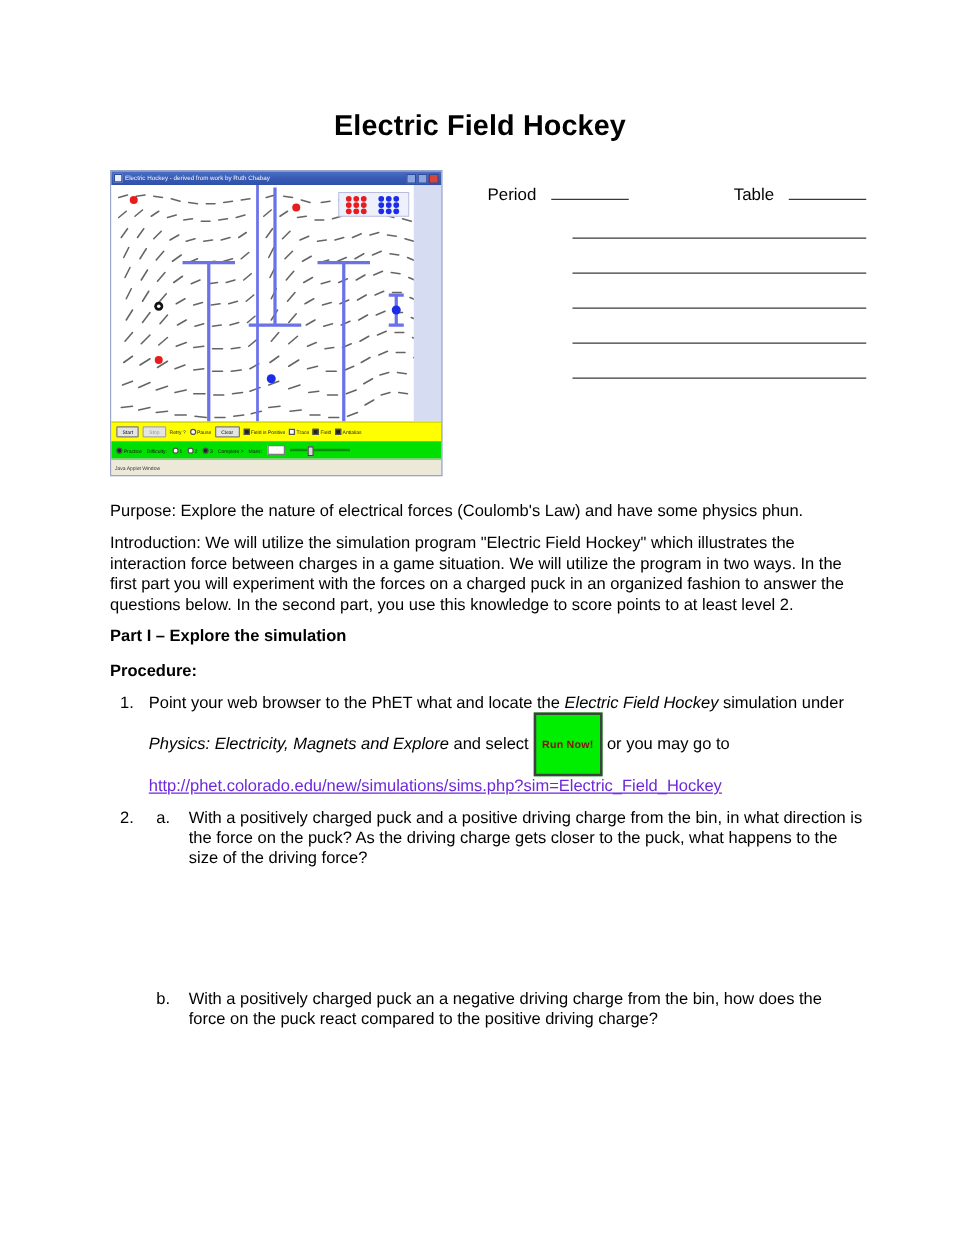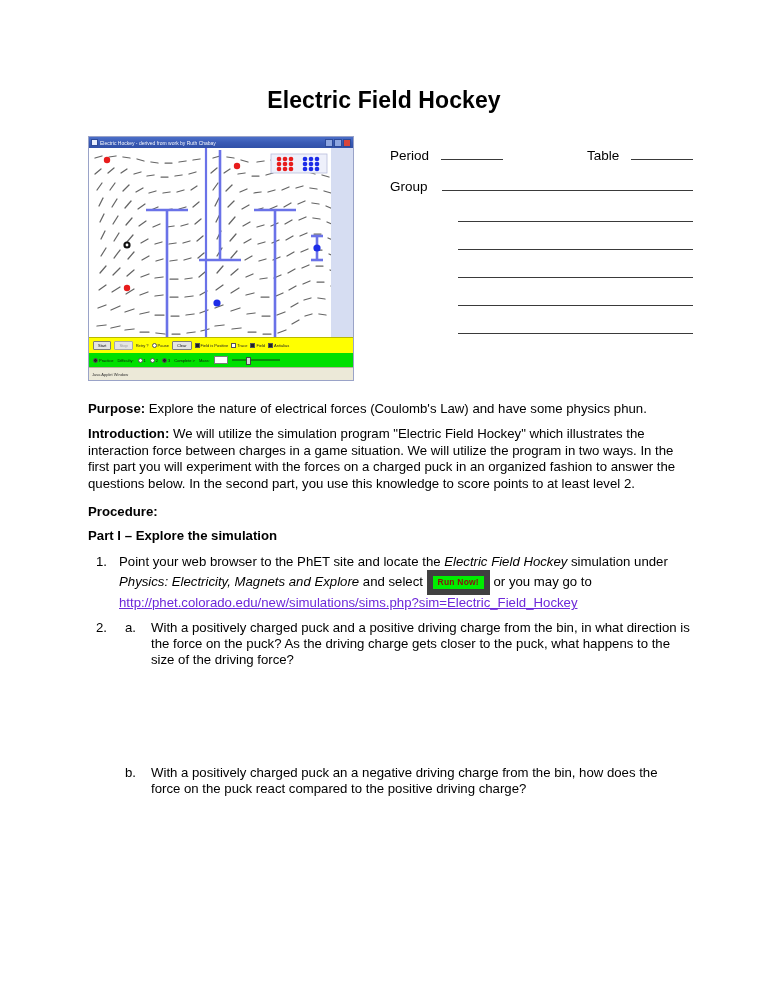--- a/index.html
+++ b/index.html
@@ -242,21 +242,21 @@
   .body-copy {
     padding: 0 78px 0 88px;
     font-size: 13.2px;
     line-height: 16.4px;
   }
   .para {
     margin: 0 0 9px 0;
     text-align: left;
   }
   .para.purpose { margin-top: 20px; }
-  .lbl-bold { font-weight: bold; }
+  .lbl-bold { font-weight: normal; }
   .sec-head {
     font-weight: bold;
     margin: 12px 0 8px 0;
   }
   .sec-head.part { margin-top: 4px; margin-bottom: 9px; }
 
   ol.num-list {
     list-style: none;
     margin: 0;
     padding: 0;
@@ -289,24 +289,24 @@
 
   em.ital { font-style: italic; }
 
   .run-badge {
     display: inline-block;
     background: #00ee00;
     color: #8b0f0f;
     font-weight: bold;
     font-size: 8.5px;
     line-height: 11px;
-    padding: 1px 5px;
+    padding: 18px 5px;
     vertical-align: 1px;
     letter-spacing: 0.2px;
-    border: 6px solid #404040;
+    border: 2px solid #404040;
   }
   a.url-link {
     color: #6d28d9;
     text-decoration: underline;
     word-break: break-all;
   }
 
   .qb-block { margin-top: 96px; }
 </style>
 </head>
@@ -656,52 +656,48 @@
     </div>
 
     <div class="form-area">
       <div class="form-row">
         <span class="form-label">Period</span>
         <span class="short-rule"></span>
         <span class="spacer-gap"></span>
         <span class="form-label">Table</span>
         <span class="short-rule"></span>
       </div>
-      <div class="form-row">
-        <span class="form-label">Group</span>
-        <span class="long-rule"></span>
-      </div>
       <div class="blank-line"></div>
       <div class="blank-line"></div>
       <div class="blank-line"></div>
       <div class="blank-line"></div>
       <div class="blank-line"></div>
     </div>
   </div>
 
   <div class="body-copy">
 
     <p class="para purpose">
       <span class="lbl-bold">Purpose:</span>
       <span>Explore the nature of electrical forces (Coulomb's Law) and have some physics phun.</span>
     </p>
 
     <p class="para">
       <span class="lbl-bold">Introduction:</span>
       <span>We will utilize the simulation program "Electric Field Hockey" which illustrates the interaction force between charges in a game situation. We will utilize the program in two ways. In the first part you will experiment with the forces on a charged puck in an organized fashion to answer the questions below. In the second part, you use this knowledge to score points to at least level 2.</span>
     </p>
 
+    <div class="sec-head part">Part I – Explore the simulation</div>
     <div class="sec-head">Procedure:</div>
-    <div class="sec-head part">Part I – Explore the simulation</div>
 
     <ol class="num-list">
 
       <li>
         <span class="marker">1.</span>
-        <span>Point your web browser to the PhET site and locate the </span><em class="ital">Electric Field Hockey</em><span> simulation under </span><em class="ital">Physics: Electricity, Magnets and Explore</em><span> and select </span><span class="run-badge">Run Now!</span><span> or you may go to</span><br>
+        <span>Point your web browser to the PhET what and locate the </span><em class="ital">Electric Field Hockey</em><span> simulation under </span><em class="ital">Physics: Electricity, Magnets and Explore</em><span> and select </span><span class="run-badge">Run Now!</span><span> or you may go to</span><br>
         <a class="url-link" href="#">http://phet.colorado.edu/new/simulations/sims.php?sim=Electric_Field_Hockey</a>
       </li>
 
       <li>
         <span class="marker">2.</span>
 
         <ol class="alpha-list">
           <li>
             <span class="marker">a.</span>
             <span>With a positively charged puck and a positive driving charge from the bin, in what direction is the force on the puck? As the driving charge gets closer to the puck, what happens to the size of the driving force?</span>

